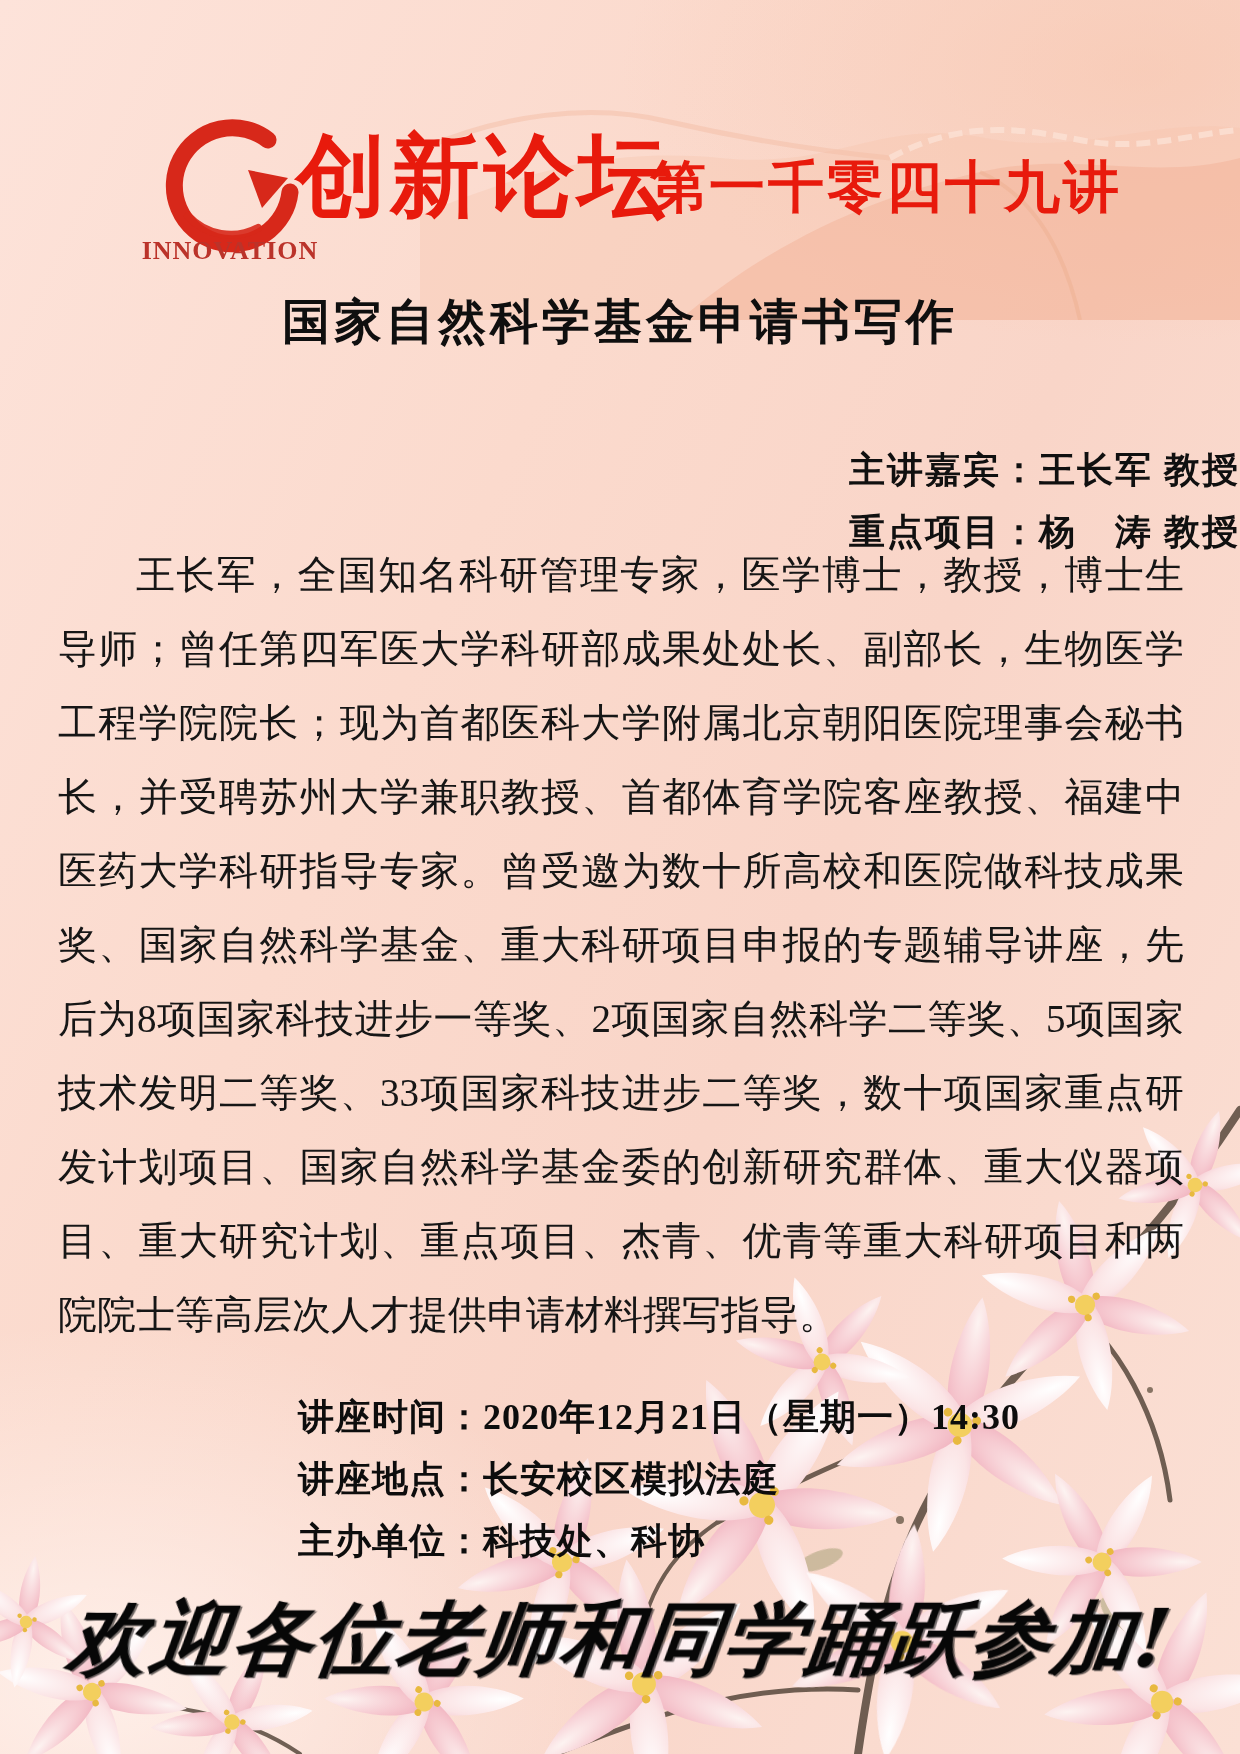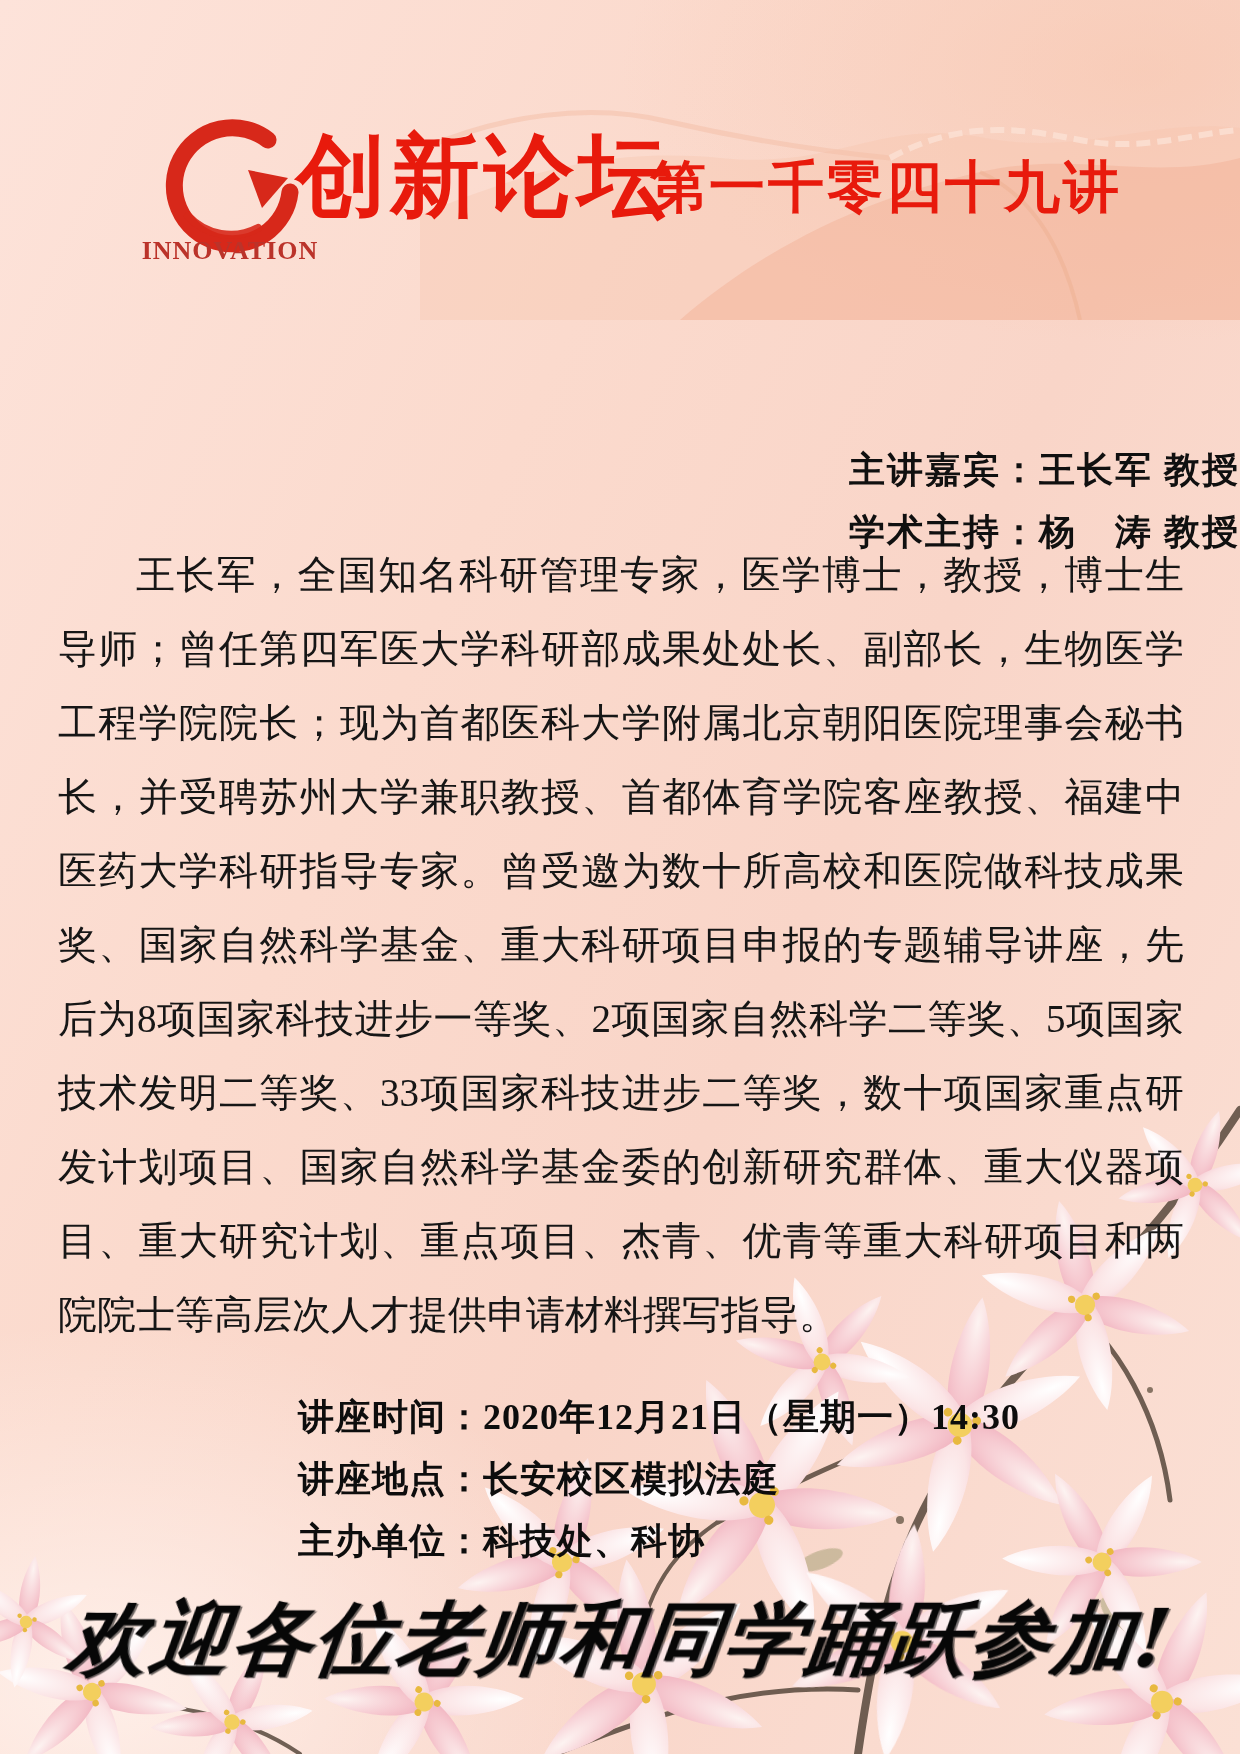--- a/index.html
+++ b/index.html
@@ -126,23 +126,24 @@
   <svg class="abs logo-box" viewBox="0 0 150 150" aria-hidden="true">
     <path d="M118,28 A58,58 0 1 0 140,80" fill="none" stroke="#d7281a" stroke-width="17" stroke-linecap="round"></path>
     <path d="M138,66 L98,58 L112,96 Z" fill="#d7281a"></path>
     <path d="M38,104 A58,58 0 0 0 108,116" fill="none" stroke="#d7281a" stroke-width="8" stroke-linecap="round" opacity="0.9"></path>
   </svg>
   <div class="abs wordmark">INNOVATION</div>
 
   <div class="abs forum-title">创新论坛</div>
   <div class="abs lecture-no">第一千零四十九讲</div>
 
+  <div class="abs lecture-title">国家自然科学基金申请书写作</div>
 
   <div class="abs guest guest-1"><span>主讲嘉宾：</span><span>王长军 教授</span></div>
-  <div class="abs guest guest-2"><span>学术主持：</span><span>杨　涛 教授</span></div>
+  <div class="abs guest guest-2"><span>重点项目：</span><span>杨　涛 教授</span></div>
 
   <p class="abs bio" style="margin:0;">王长军，全国知名科研管理专家，医学博士，教授，博士生导师；曾任第四军医大学科研部成果处处长、副部长，生物医学工程学院院长；现为首都医科大学附属北京朝阳医院理事会秘书长，并受聘苏州大学兼职教授、首都体育学院客座教授、福建中医药大学科研指导专家。曾受邀为数十所高校和医院做科技成果奖、国家自然科学基金、重大科研项目申报的专题辅导讲座，先后为8项国家科技进步一等奖、2项国家自然科学二等奖、5项国家技术发明二等奖、33项国家科技进步二等奖，数十项国家重点研发计划项目、国家自然科学基金委的创新研究群体、重大仪器项目、重大研究计划、重点项目、杰青、优青等重大科研项目和两院院士等高层次人才提供申请材料撰写指导。</p>
 
   <div class="abs details">
     <div class="detail-row"><span>讲座时间：</span><span>2020年12月21日（星期一）14:30</span></div>
     <div class="detail-row"><span>讲座地点：</span><span>长安校区模拟法庭</span></div>
     <div class="detail-row"><span>主办单位：</span><span>科技处、科协</span></div>
   </div>
 
   <div class="abs welcome">欢迎各位老师和同学踊跃参加!</div>

